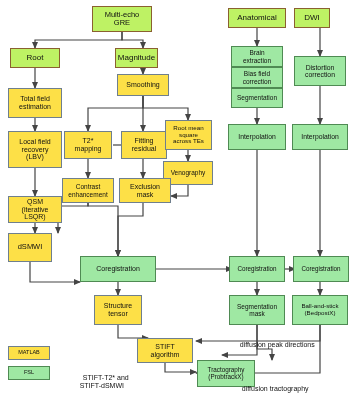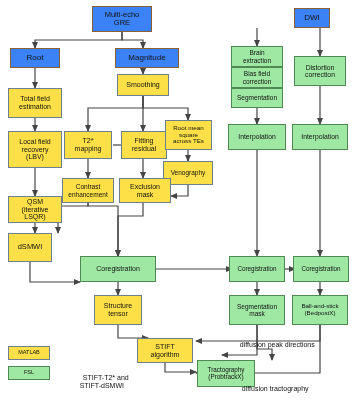--- a/index.html
+++ b/index.html
@@ -4,21 +4,21 @@
 <style>
   html,body{margin:0;padding:0;background:#ffffff;}
   body{width:355px;height:400px;overflow:hidden;
        font-family:"Liberation Sans","DejaVu Sans",sans-serif;}
   #root{position:relative;width:355px;height:400px;}
   svg#wires{position:absolute;left:0;top:0;width:355px;height:400px;}
   .node{position:absolute;box-sizing:border-box;display:flex;align-items:center;
         justify-content:center;text-align:center;border:1px solid #5a5a5a;
         line-height:1.08;color:#111111;overflow:hidden;}
   .node span{display:block;padding:0 1px;}
-  .orange{background:#3b82f6;border-color:#8a6030;}
+  .orange{background:#bef264;border-color:#8a6030;}
   .blue{background:#fde047;border-color:#6f7f8d;}
   .green{background:#9fe8a3;border-color:#4f8a53;}
   .lbl{position:absolute;color:#111111;white-space:pre;line-height:1.12;}
 </style>
 </head>
 <body>
 
 <div id="root">
 
   <svg id="wires" viewBox="0 0 355 400">
@@ -80,24 +80,27 @@
 
   <div class="node orange" style="left:92px;top:6px;width:60px;height:26px;font-size:7.5px;">
     <span style="white-space: pre-line;">Multi-echo
 GRE</span>
     </div>
 
   <div class="node orange" style="left:10px;top:48px;width:50px;height:20px;font-size:8px;">
     <span>Root</span>
     </div>
 
-  <div class="node orange" style="left:115px;top:48px;width:64px;height:20px;font-size:8px;">
+  <div class="node orange" style="left:115px;top:48px;width:43px;height:20px;font-size:8px;">
     <span>Magnitude</span>
     </div>
 
+  <div class="node orange" style="left:228px;top:8px;width:58px;height:20px;font-size:8px;">
+    <span>Anatomical</span>
+    </div>
 
   <div class="node orange" style="left:294px;top:8px;width:36px;height:20px;font-size:8px;">
     <span>DWI</span>
     </div>
 
   <div class="node blue" style="left:8px;top:88px;width:54px;height:30px;font-size:7px;">
     <span style="white-space: pre-line;">Total field
 estimation</span>
     </div>
 

